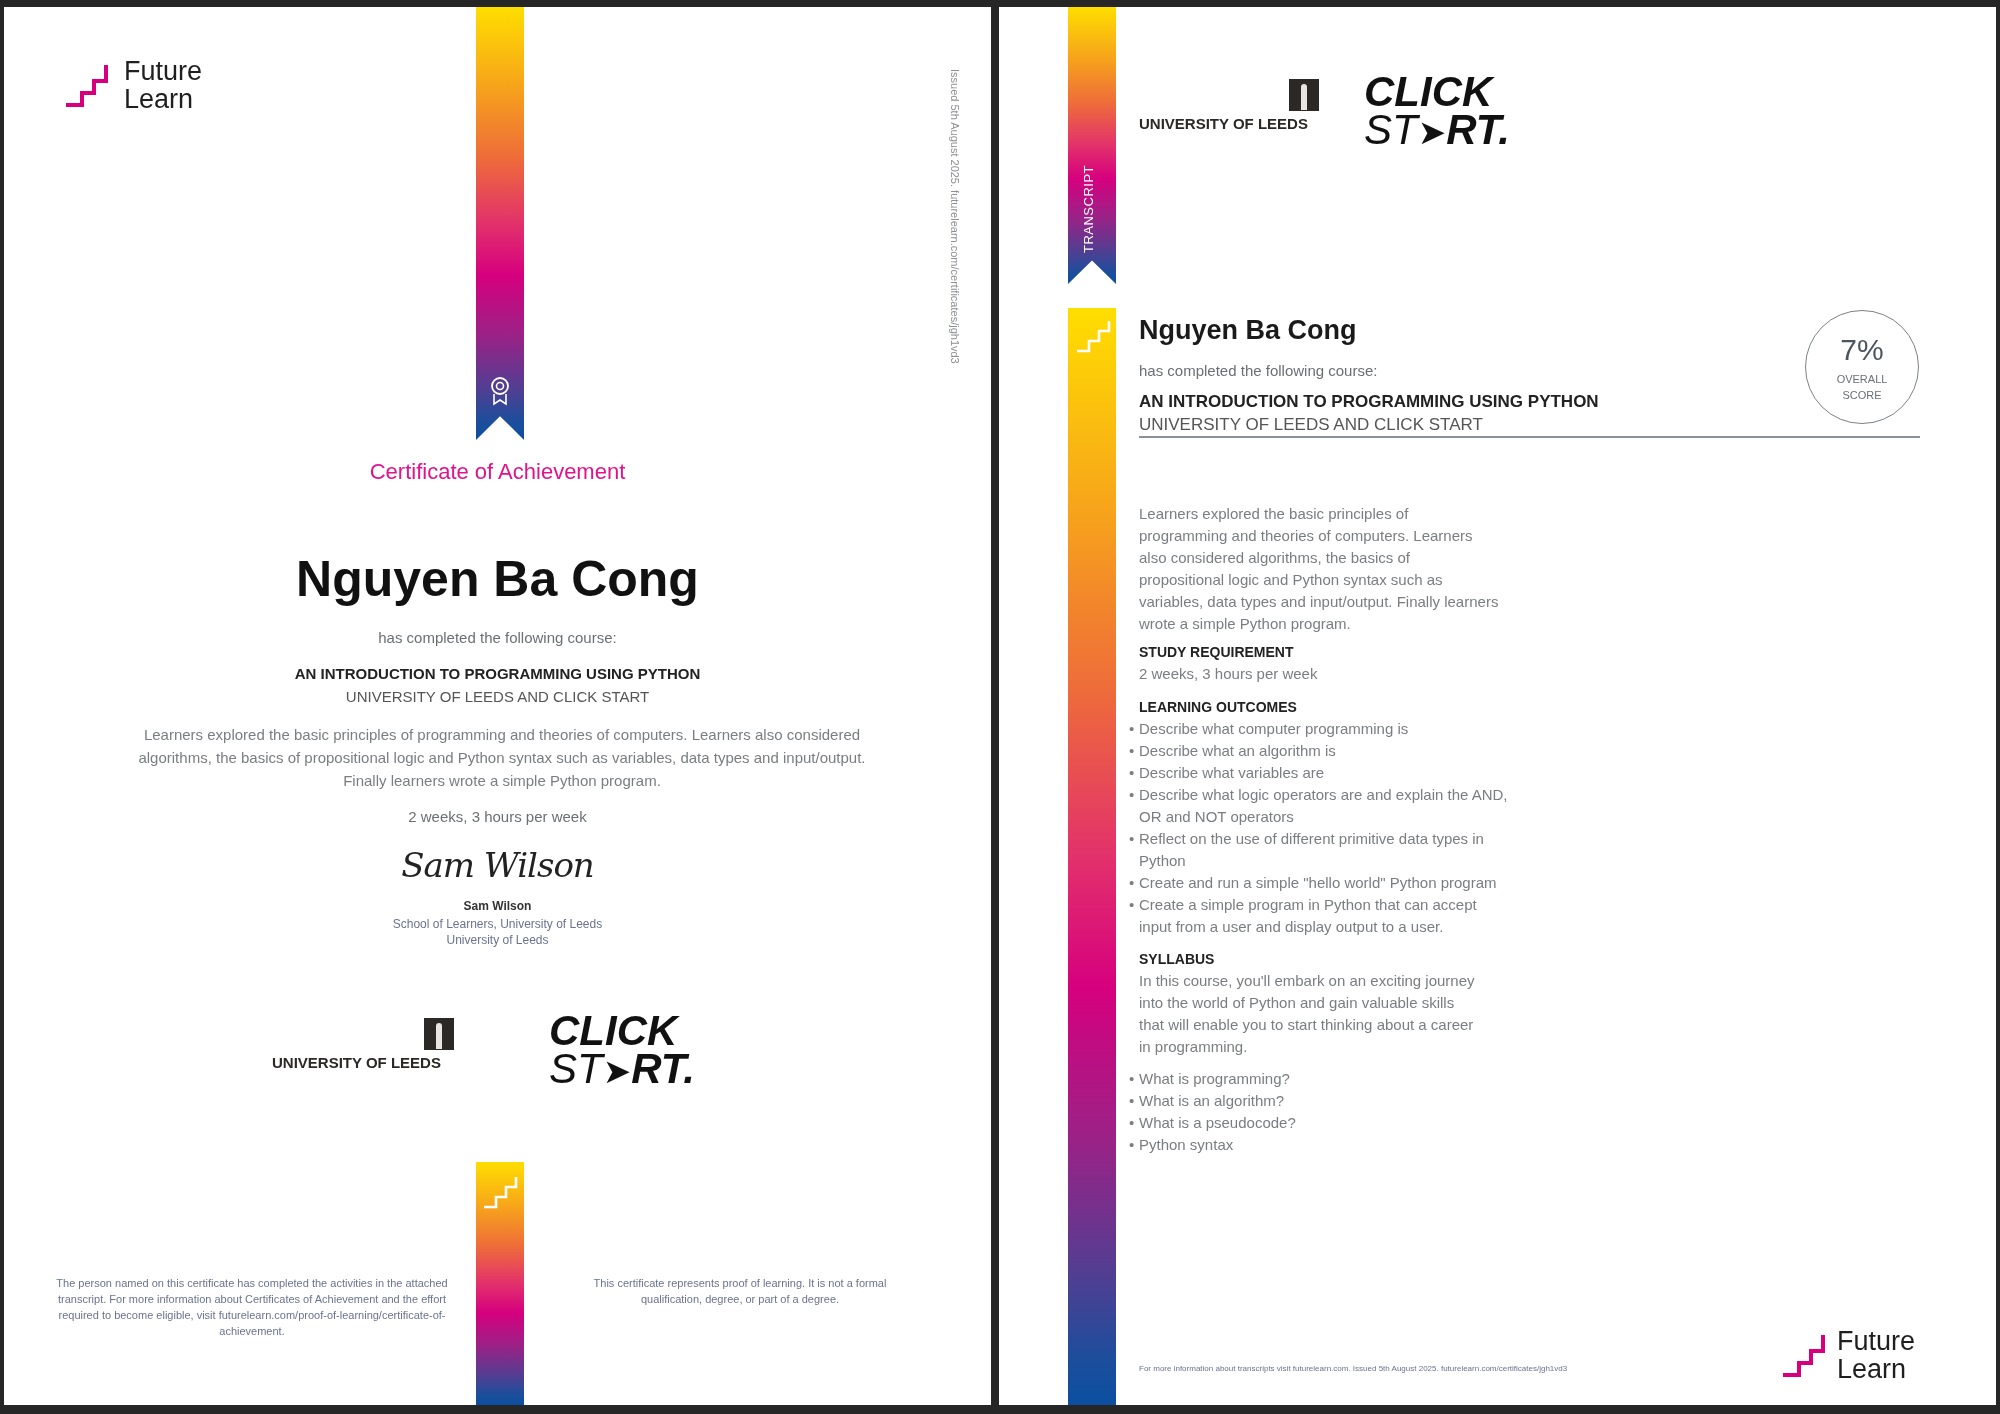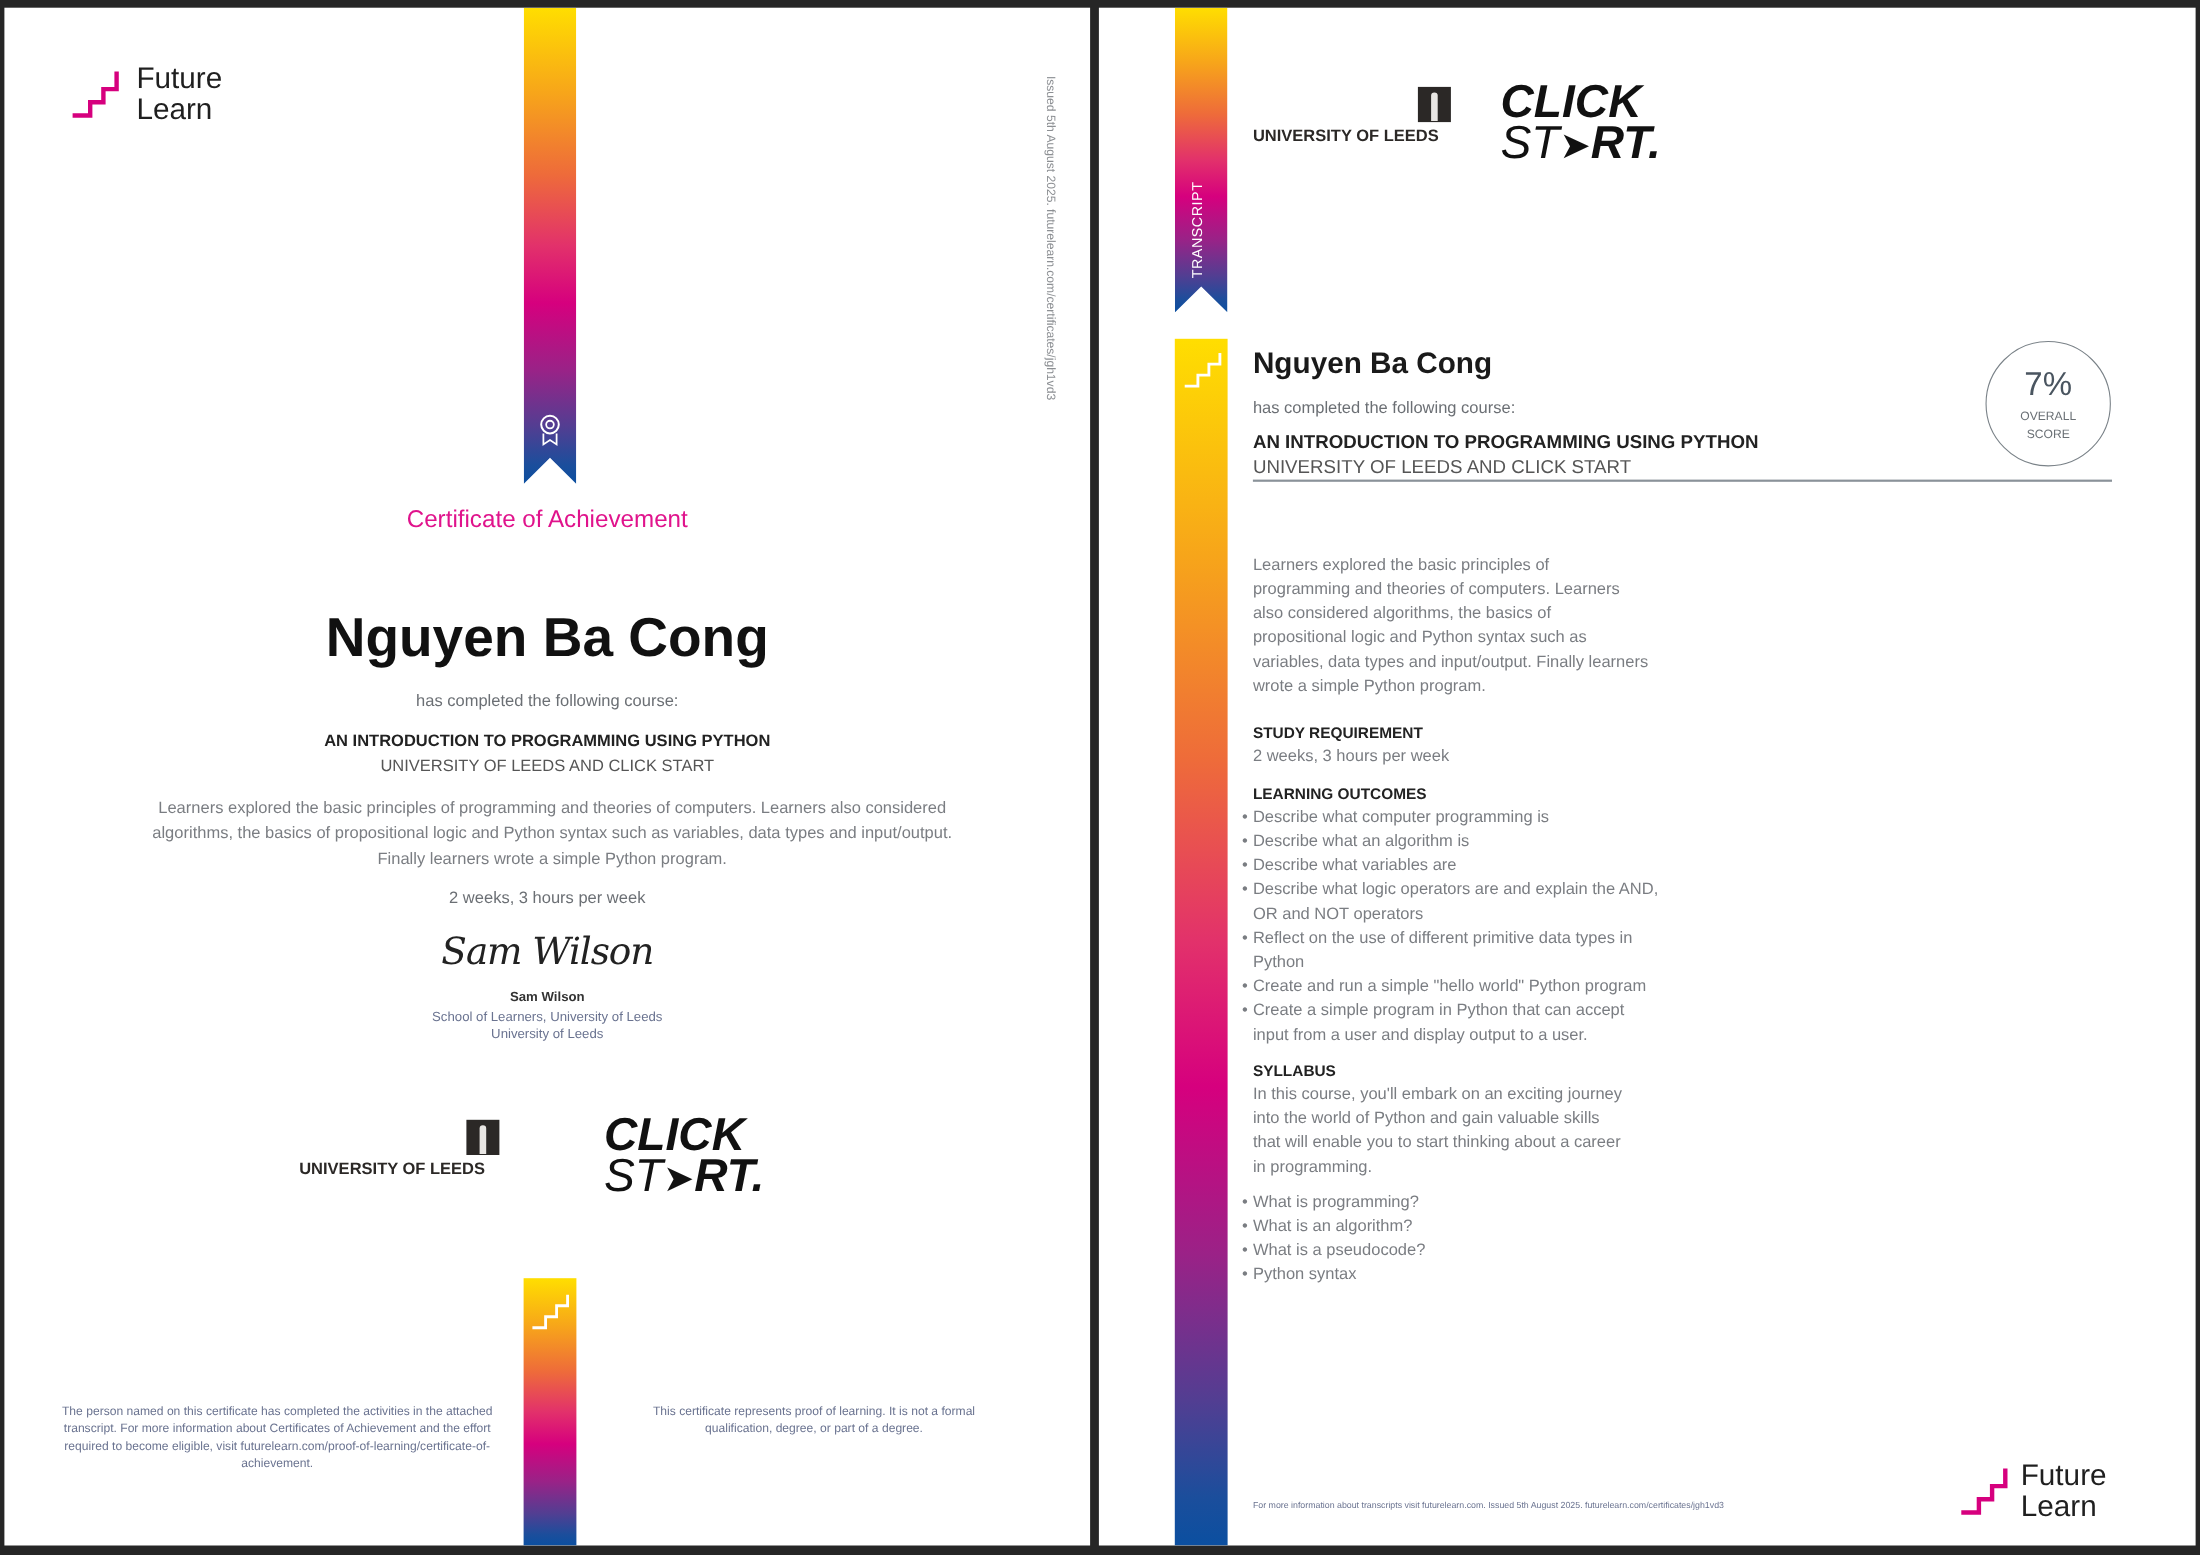--- a/index.html
+++ b/index.html
@@ -112,21 +112,21 @@
 
   <div class="abs" style="left:806px; top:303px; width:112px; height:112px; border:1.5px solid #7a8288; border-radius:50%; background:#fff;">
     <div class="abs center" style="left:0; width:112px; top:22px; font-size:30px; color:#4a5560;">7%</div>
     <div class="abs center" style="left:0; width:112px; top:62px; font-size:11px; color:#6a7075;">OVERALL</div>
     <div class="abs center" style="left:0; width:112px; top:78px; font-size:11px; color:#6a7075;">SCORE</div>
   </div>
 
   <div class="abs" style="left:130px; top:496px; width:380px; font-size:15px; line-height:22px; color:#7a7d82;">
     <div style="padding-left:10px; width:360px;">Learners explored the basic principles of programming and theories of computers. Learners also considered algorithms, the basics of propositional logic and Python syntax such as variables, data types and input/output. Finally learners wrote a simple Python program.</div>
 
-    <div style="padding-left:10px; margin-top:20px; font-weight:bold; color:#222; font-size:14px;">STUDY REQUIREMENT</div>
+    <div style="padding-left:10px; margin-top:6px; font-weight:bold; color:#222; font-size:14px;">STUDY REQUIREMENT</div>
     <div style="padding-left:10px;">2 weeks, 3 hours per week</div>
 
     <div style="padding-left:10px; margin-top:11px; font-weight:bold; color:#222; font-size:14px;">LEARNING OUTCOMES</div>
     <ul style="margin:0; padding:0; list-style:none;">
       <li style="position:relative; padding-left:10px;"><span style="position:absolute;left:0;">•</span><span>Describe what computer programming is</span></li>
       <li style="position:relative; padding-left:10px;"><span style="position:absolute;left:0;">•</span><span>Describe what an algorithm is</span></li>
       <li style="position:relative; padding-left:10px;"><span style="position:absolute;left:0;">•</span><span>Describe what variables are</span></li>
       <li style="position:relative; padding-left:10px;"><span style="position:absolute;left:0;">•</span><span>Describe what logic operators are and explain the AND, OR and NOT operators</span></li>
       <li style="position:relative; padding-left:10px;"><span style="position:absolute;left:0;">•</span><span>Reflect on the use of different primitive data types in Python</span></li>
       <li style="position:relative; padding-left:10px;"><span style="position:absolute;left:0;">•</span><span>Create and run a simple "hello world" Python program</span></li>

